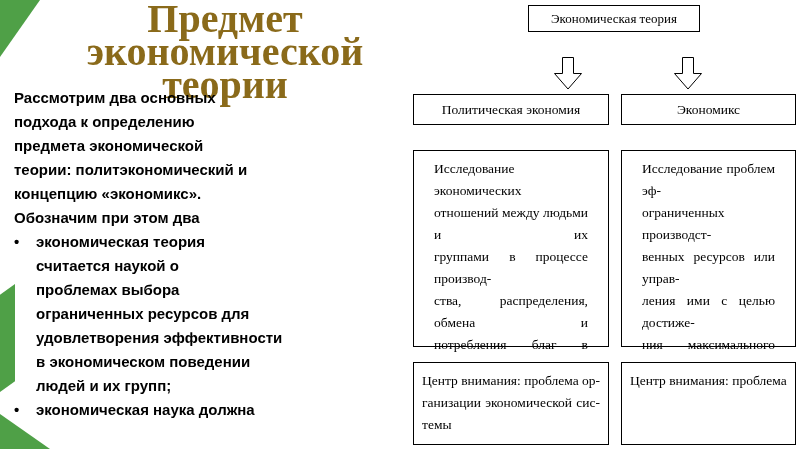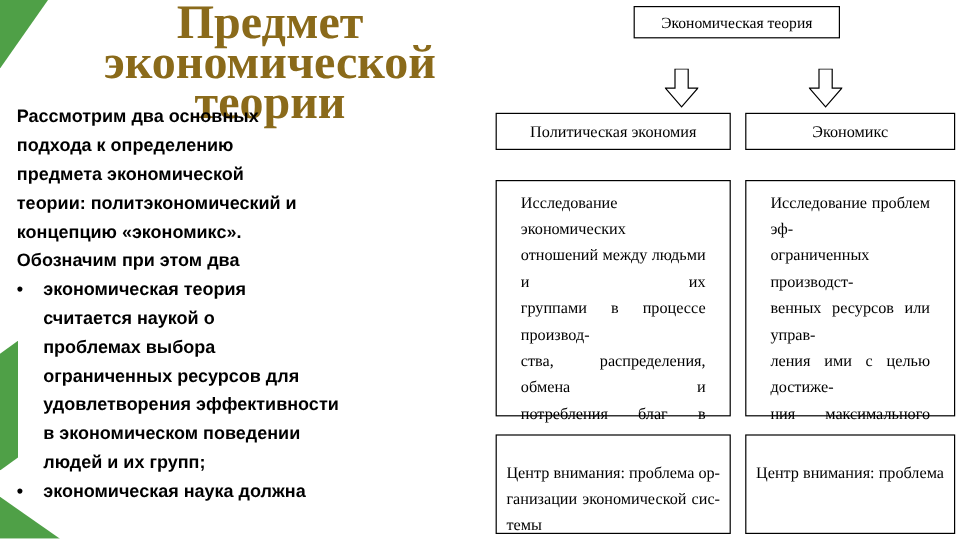--- a/index.html
+++ b/index.html
@@ -34,21 +34,21 @@
   .root-box { left:118px; top:5px; width:172px; height:27px;
     display:flex; align-items:center; justify-content:center; font-size:13px; }
   .arrow { position:absolute; top:57px; width:28px; height:33px; }
   .arrow-1 { left:144px; }
   .arrow-2 { left:264px; }
   .col-left  { left:3px;   width:196px; }
   .col-right { left:211px; width:175px; }
   .branch-title { top:94px; height:31px;
     display:flex; align-items:center; justify-content:center;text-align:right; }
   .branch-desc  { top:150px; height:197px; padding:7px 20px; }
-  .branch-focus { top:362px; height:83px;  padding:20px 8px; }
+  .branch-focus { top:362px; height:83px;  padding:7px 8px; }
   .jbox .jline { text-align:justify; text-align-last:justify; }
   .jbox .jline:last-child { text-align-last:left; }
 </style>
 </head>
 <body>
 
 <div class="green shape-tl"></div>
 <div class="green shape-ml"></div>
 <div class="green shape-bl"></div>
 

